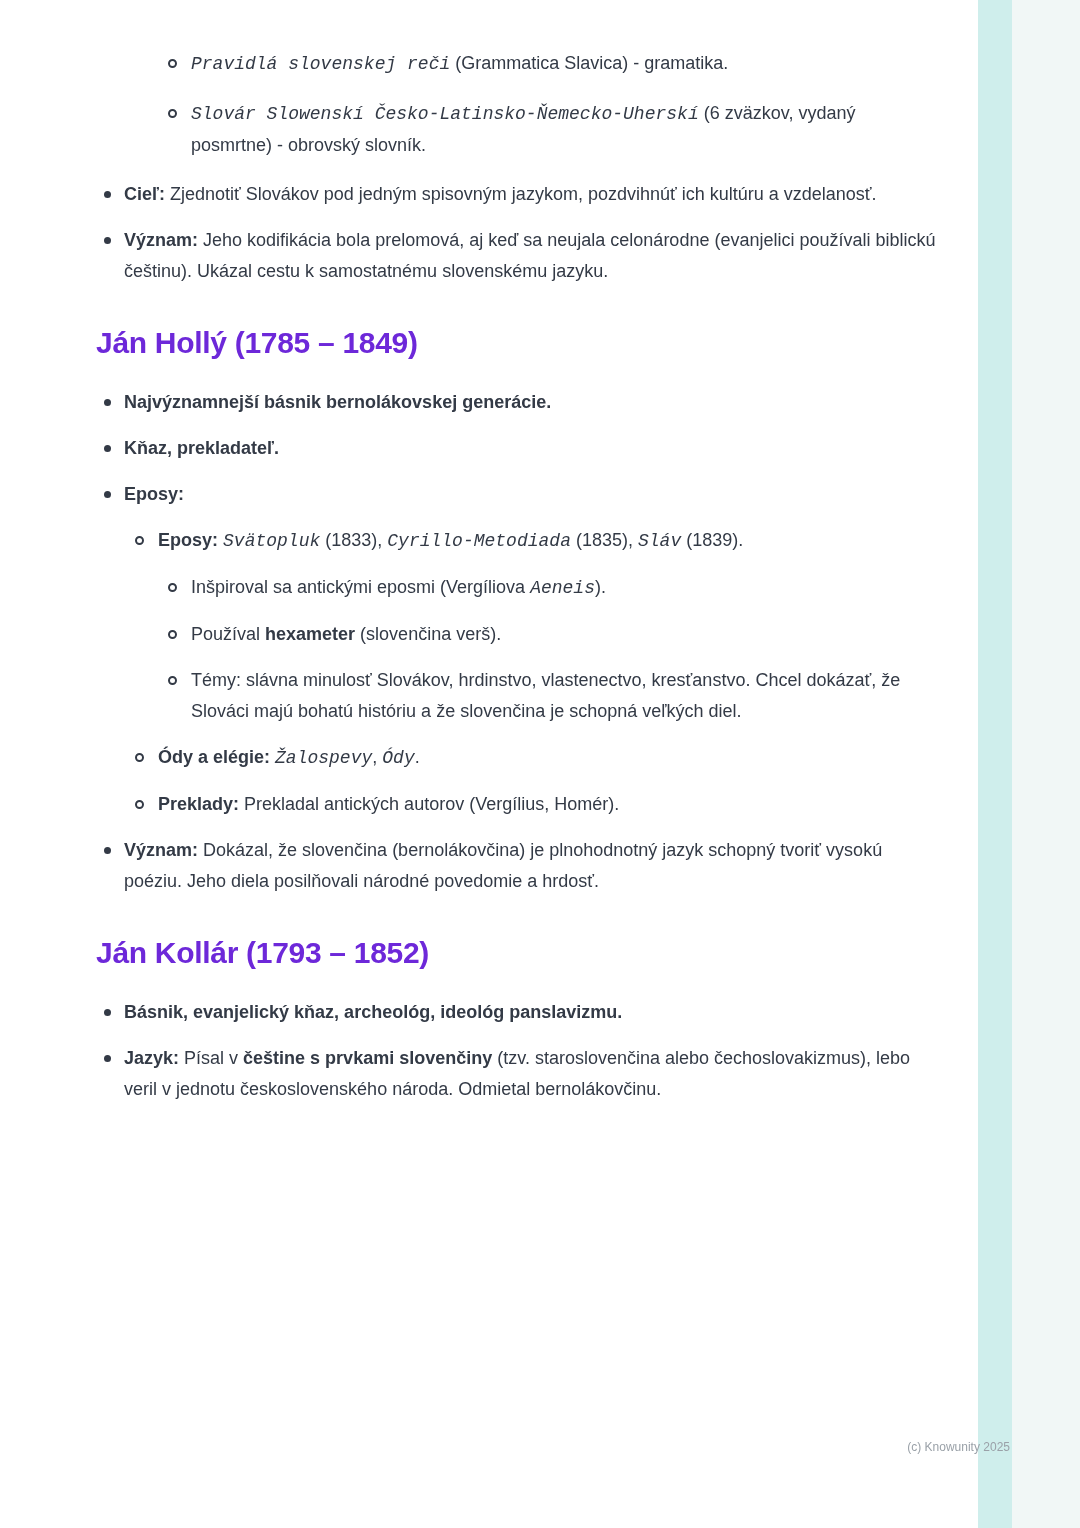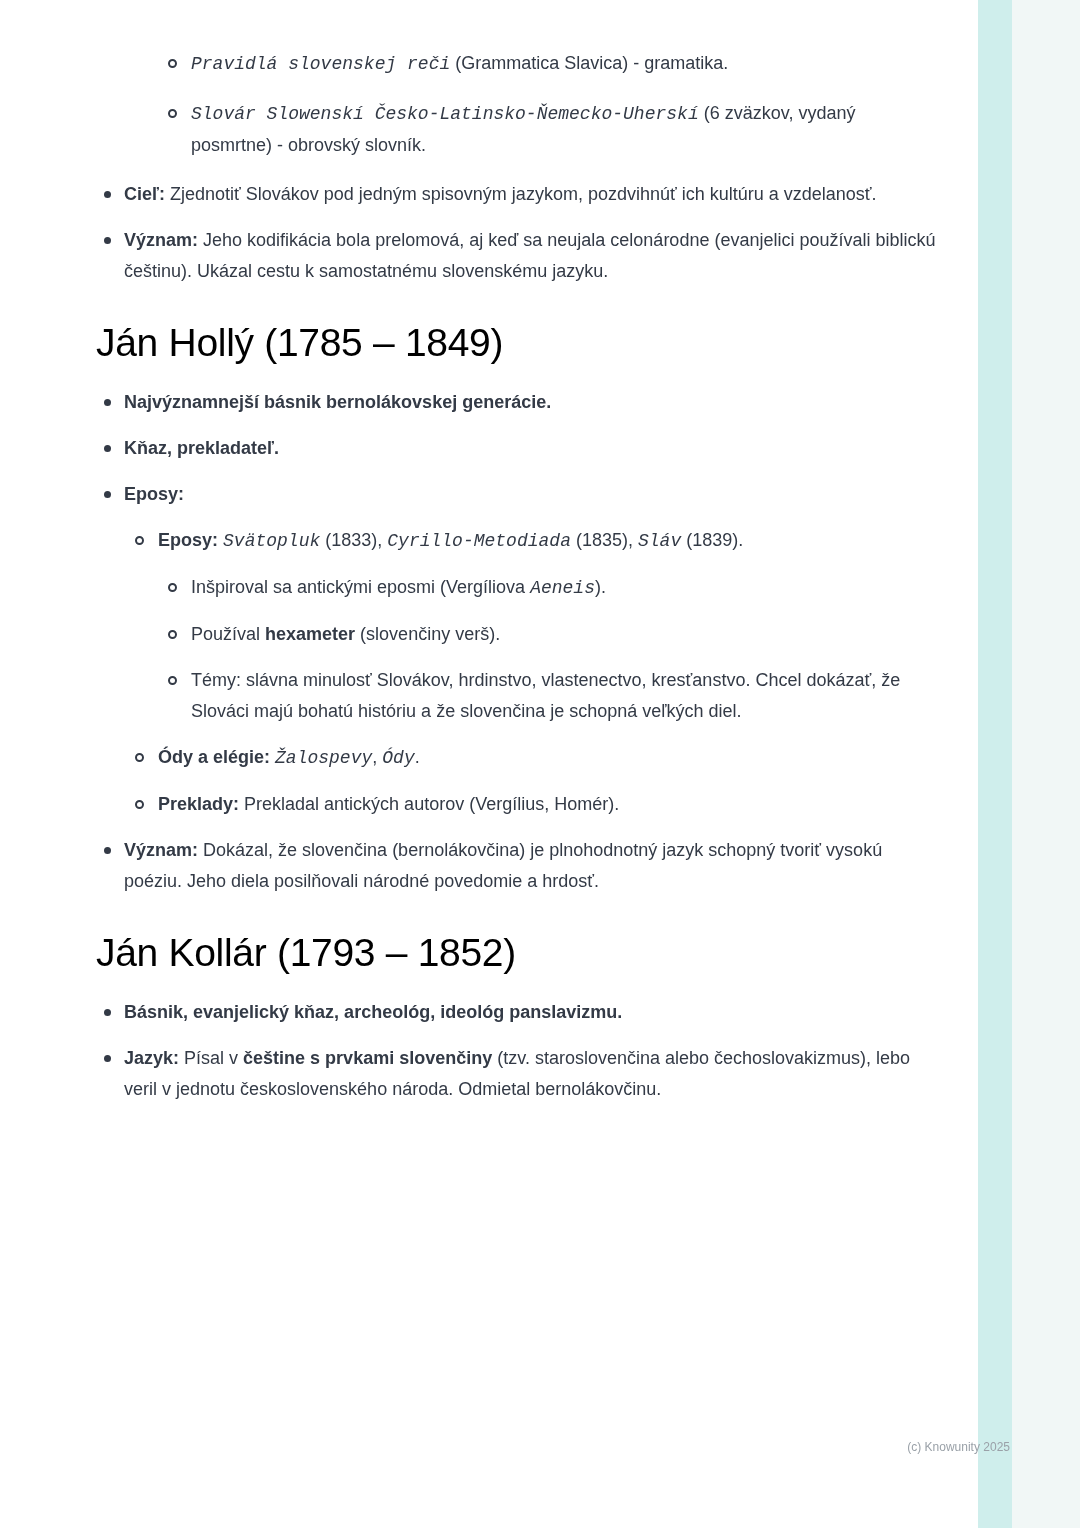--- a/index.html
+++ b/index.html
@@ -80,25 +80,25 @@
     left: 10px; top: 11px;
     width: 5px; height: 5px;
     border: 2px solid #333a46;
     border-radius: 50%;
     background: transparent;
   }
   .b { font-weight: 700; }
   .i { font-style: italic; font-family: Liberation Mono, monospace; }
   h2.heading {
     margin: 36px 0 24px 0;
-    font-size: 39px;
+    font-size: 30px;
     line-height: 40px;
-    font-weight: 400;
+    font-weight: 700;
     letter-spacing: -0.3px;
-    color: #000000;
+    color: #6d28d9;
   }
   .footer-credit {
     position: absolute;
     left: 0; top: 1440px;
     width: 1010px;
     text-align: right;
     font-size: 12px;
     color: #9aa1a8;
   }
 </style>
@@ -123,21 +123,21 @@
   <h2 class="heading">Ján Hollý (1785 – 1849)</h2>
 
   <ul class="list level1">
     <li><span class="b">Najvýznamnejší básnik bernolákovskej generácie.</span></li>
     <li><span class="b">Kňaz, prekladateľ.</span></li>
     <li><span class="b">Eposy:</span>
       <ul class="list sub2">
         <li><span class="b">Eposy:</span><span> </span><span class="i">Svätopluk</span><span> (1833), </span><span class="i">Cyrillo-Metodiada</span><span> (1835), </span><span class="i">Sláv</span><span> (1839).</span>
           <ul class="list sub3">
             <li><span>Inšpiroval sa antickými eposmi (Vergíliova </span><span class="i">Aeneis</span><span>).</span></li>
-            <li><span>Používal </span><span class="b">hexameter</span><span> (slovenčiny verš).</span></li>
+            <li><span>Používal </span><span class="b">hexameter</span><span> (slovenčina verš).</span></li>
             <li><span>Témy: slávna minulosť Slovákov, hrdinstvo, vlastenectvo, kresťanstvo. Chcel dokázať, že Slováci majú bohatú históriu a že slovenčina je schopná veľkých diel.</span></li>
           </ul>
         </li>
         <li><span class="b">Ódy a elégie:</span><span> </span><span class="i">Žalospevy</span><span>, </span><span class="i">Ódy</span><span>.</span></li>
         <li><span class="b">Preklady:</span><span> Prekladal antických autorov (Vergílius, Homér).</span></li>
       </ul>
     </li>
     <li><span class="b">Význam:</span><span> Dokázal, že slovenčina (bernolákovčina) je plnohodnotný jazyk schopný tvoriť vysokú poéziu. Jeho diela posilňovali národné povedomie a hrdosť.</span></li>
   </ul>
 

